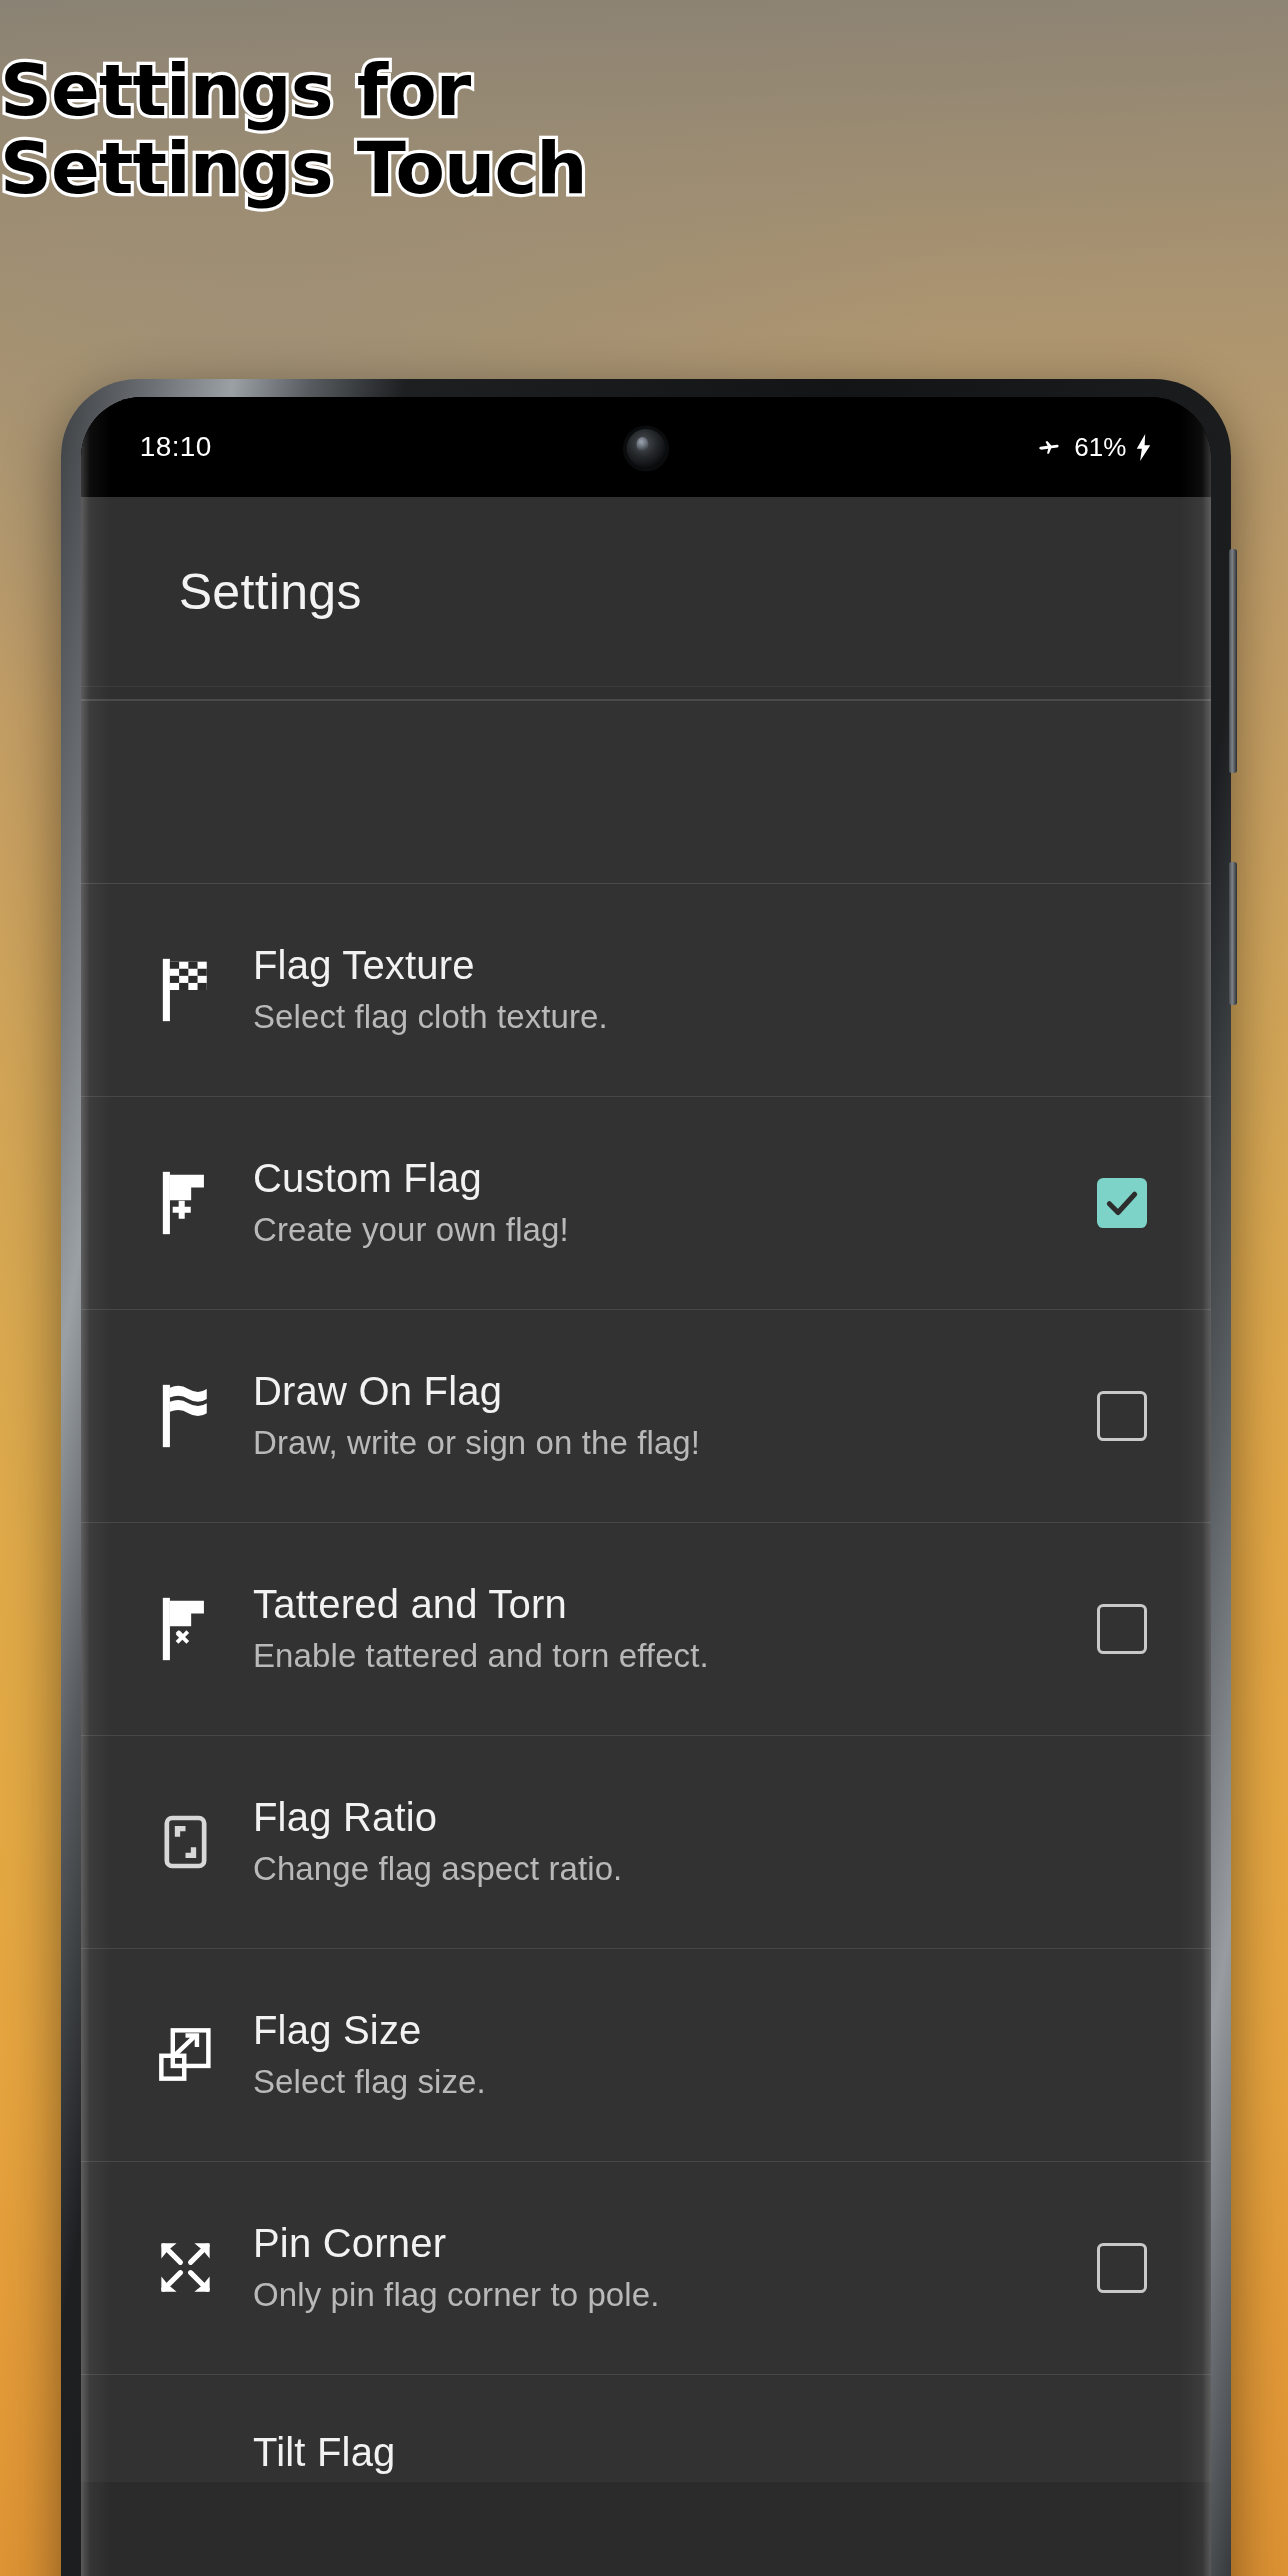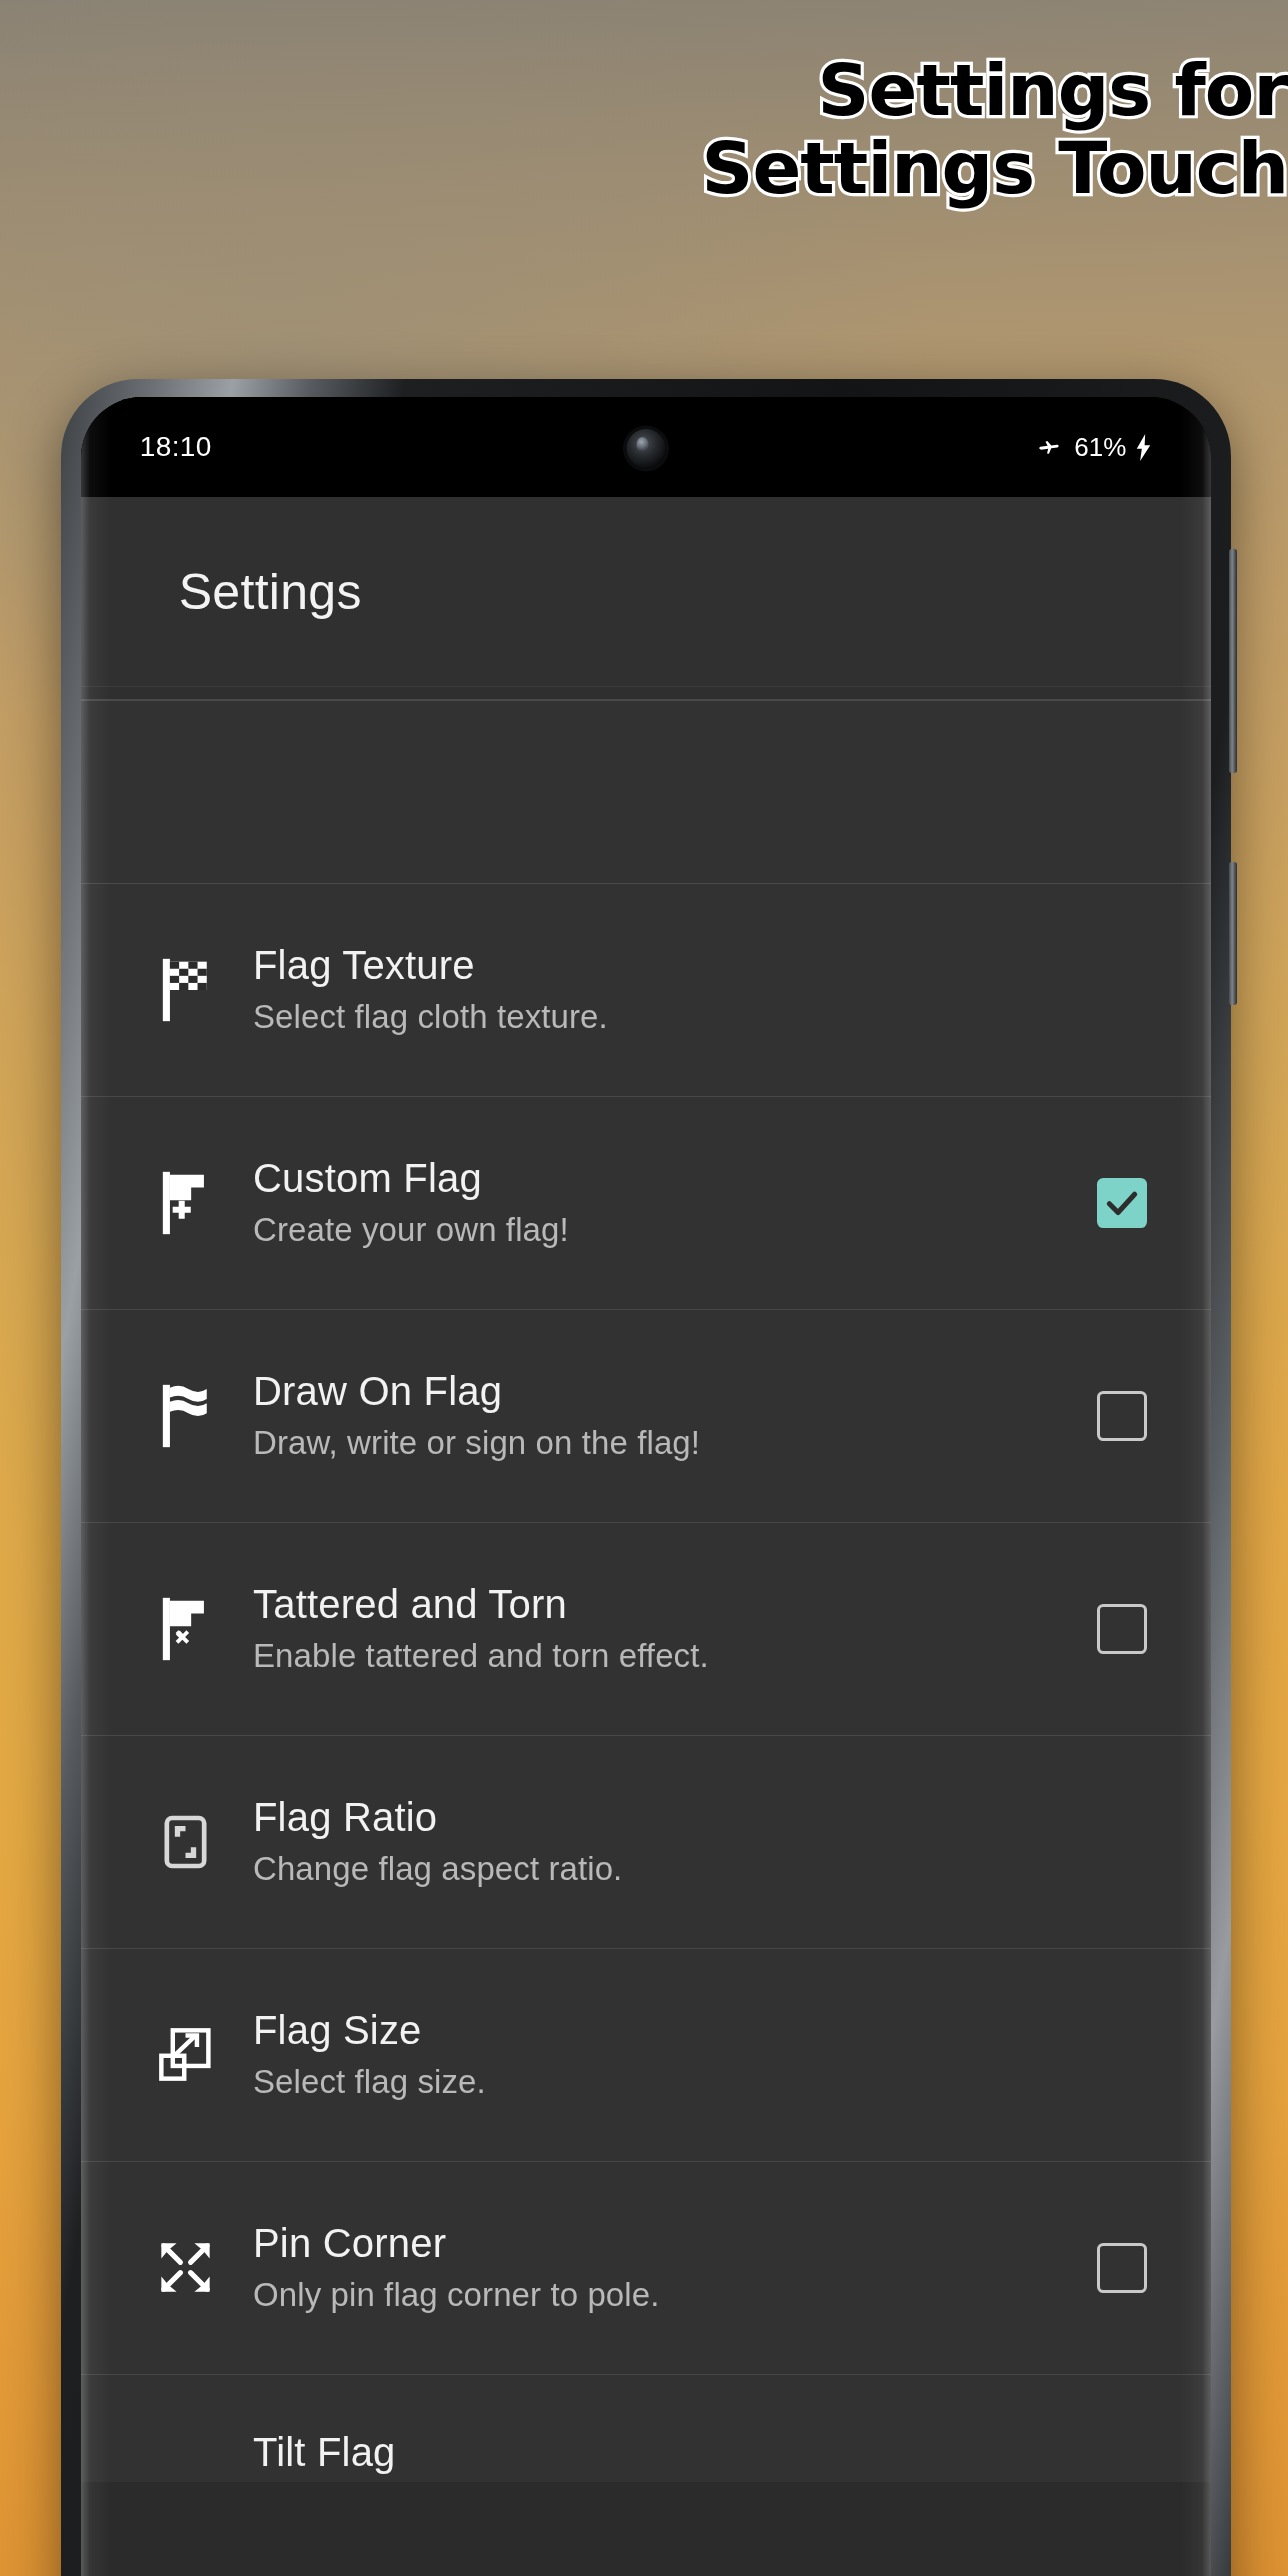--- a/index.html
+++ b/index.html
@@ -22,21 +22,21 @@
         #e3a843 70%,
         #e5a33e 80%,
         #e29a38 90%,
         #dd9233 100%);
     position:relative;
   }
 
   
   .headline{
     position:absolute; top:55px; left:0; width:1288px;
-    text-align:right; z-index:30;
+    text-align:left; z-index:30;
     font-family:"DejaVu Sans", sans-serif;
     font-weight:900;
     font-size:72px;
     line-height:0.98;
     letter-spacing:-0.9px;
     color:#000;
     -webkit-text-stroke:6.3px #ffffff;
     paint-order: stroke fill;
   }
   .headline .l2{ display:block; margin-top:7.2px;}

